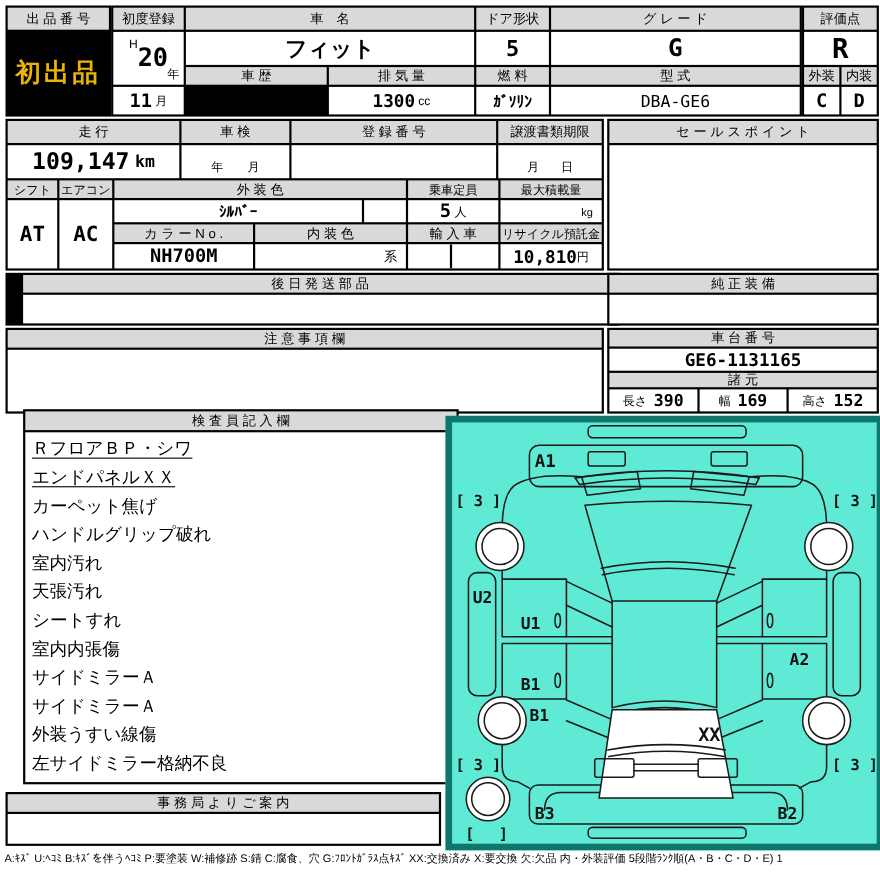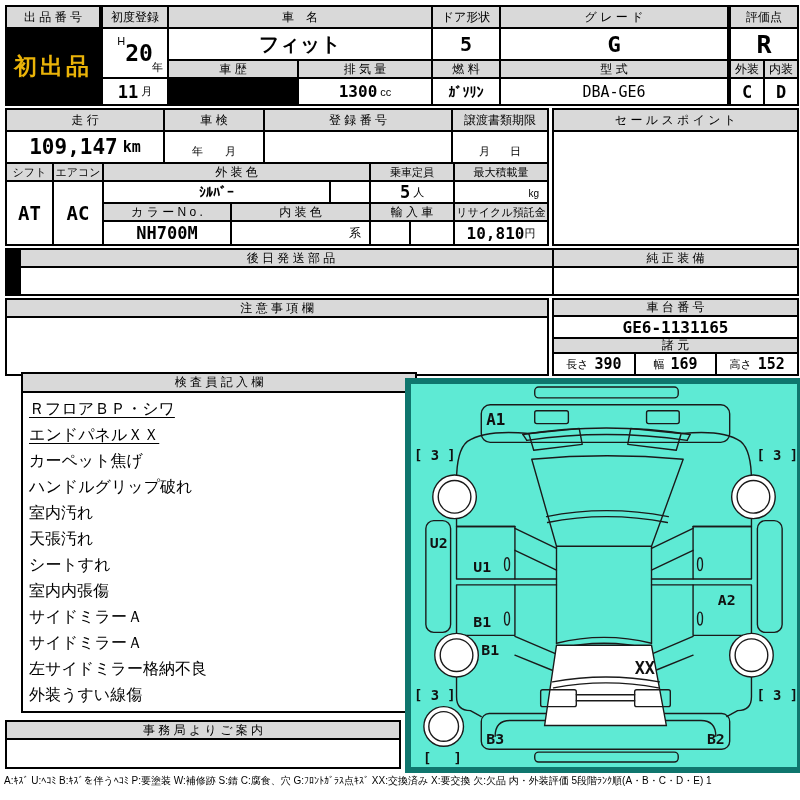--- a/index.html
+++ b/index.html
@@ -179,22 +179,22 @@
       <div class="u">ＲフロアＢＰ・シワ</div>
       <div class="u">エンドパネルＸＸ</div>
       <div>カーペット焦げ</div>
       <div>ハンドルグリップ破れ</div>
       <div>室内汚れ</div>
       <div>天張汚れ</div>
       <div>シートすれ</div>
       <div>室内内張傷</div>
       <div>サイドミラーＡ</div>
       <div>サイドミラーＡ</div>
+      <div>外装うすい線傷</div>
       <div>左サイドミラー格納不良</div>
-      <div>外装うすい線傷</div>
     </div>
   </div>
 
   <div class="col" style="left:5px;top:720px;width:392px;height:45px;">
     <div class="cell hd" style="height:16px;">事 務 局 よ り ご 案 内</div>
     <div class="cell" style="flex:1;"></div>
   </div>
 
   <div id="diagram">
     <svg width="386" height="383" viewBox="0 0 390 387">

